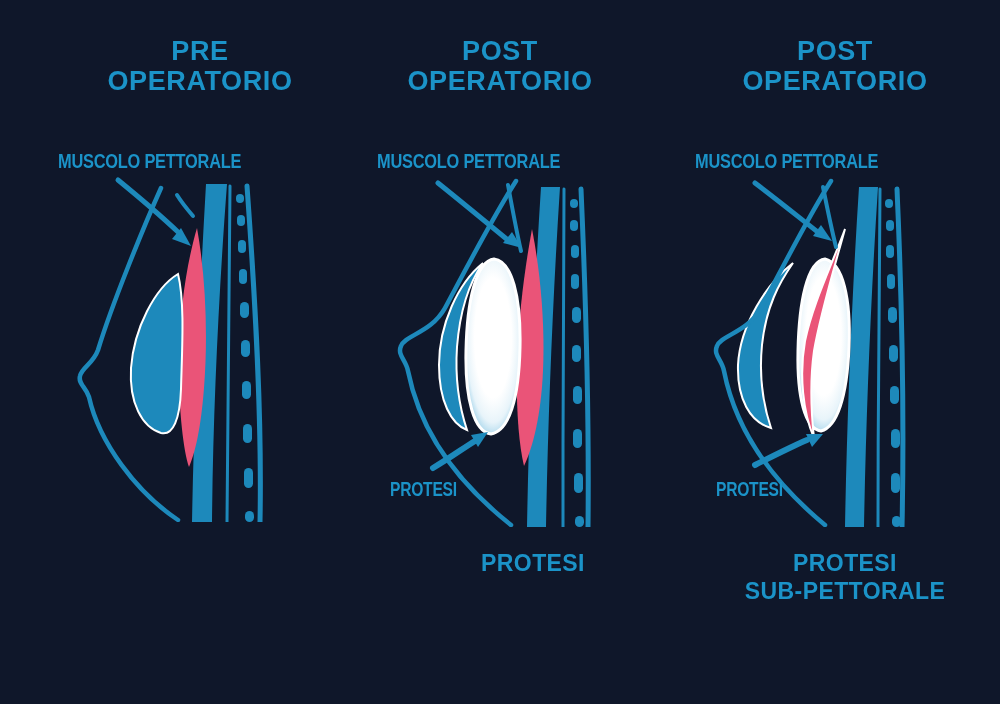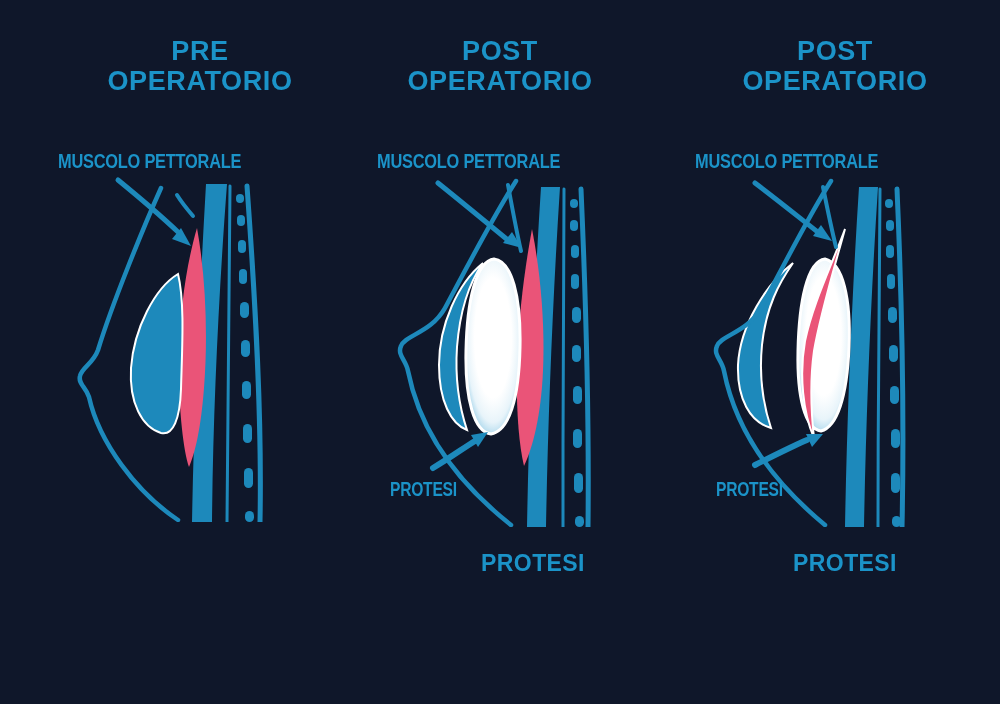--- a/index.html
+++ b/index.html
@@ -137,20 +137,21 @@
   </svg>
 
   <div class="cond small" style="left:390px;top:479px;">PROTESI</div>
   <div class="cond small" style="left:716px;top:479px;">PROTESI</div>
 
   <div class="caption" style="left:383px;">
     <div>PROTESI</div>
   </div>
   <div class="caption" style="left:695px;">
     <div>PROTESI</div>
+    <div>SUB-PETTORALE</div>
   </div>
 
   <div class="logo">
     
     
     
     
     
   </div>
 

